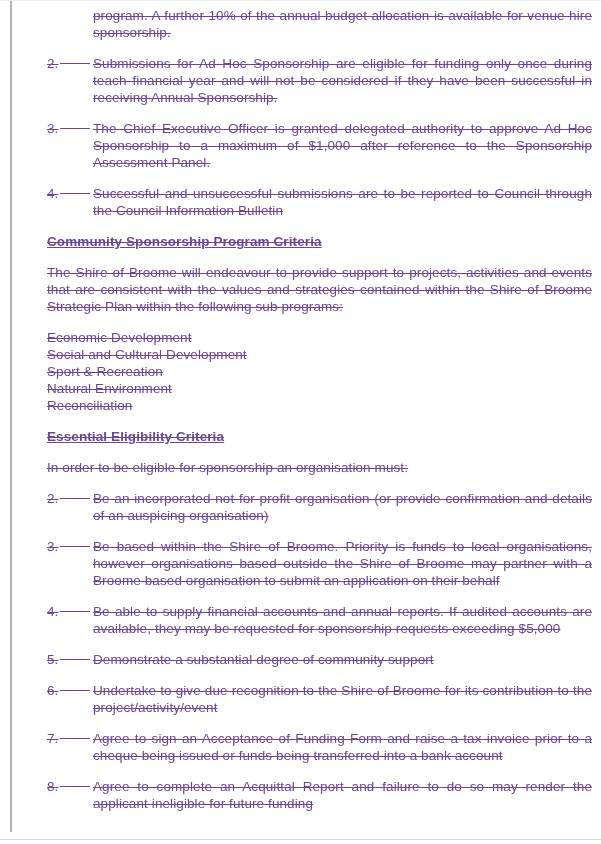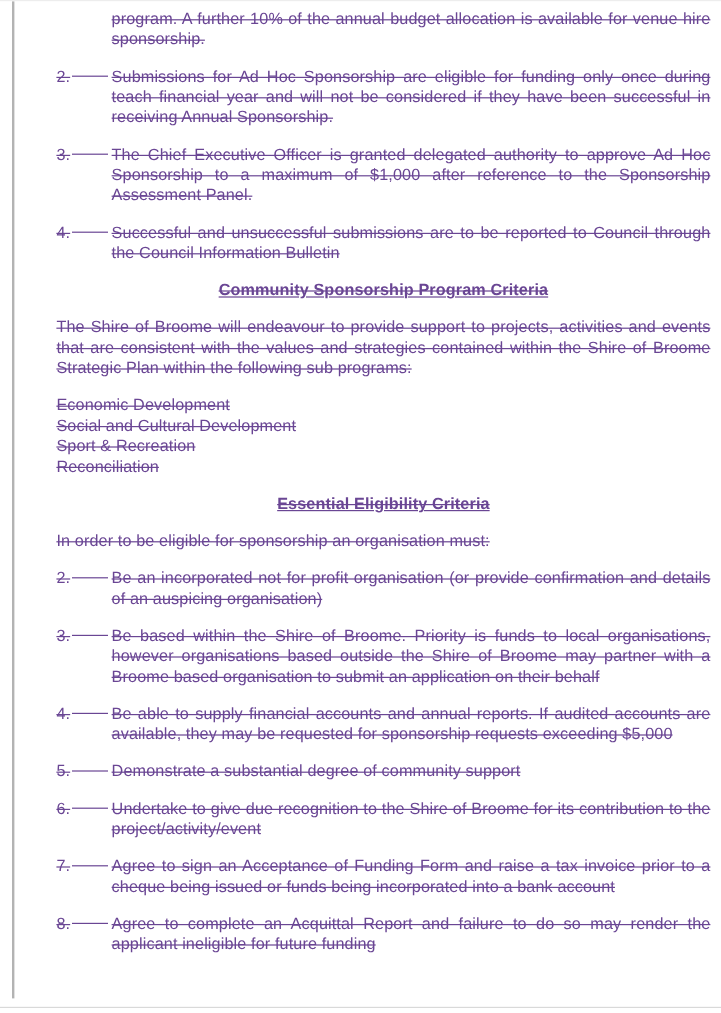--- a/index.html
+++ b/index.html
@@ -47,21 +47,20 @@
     text-decoration: line-through;
     text-decoration-thickness: 1.3px;
     text-decoration-color: var(--ink);
   }
   .p, .cont, .li .text { text-align: justify; }
   .cont { margin-left: 46px; }
   .heading {
     font-weight: bold;
     text-decoration: underline line-through;
     text-decoration-thickness: 1.3px;
-    text-align: center;
   }
   .li { display: flex; }
   .num {
     flex: 0 0 46px;
     position: relative;
   }
   .tabline {
     position: absolute;
     left: 13px;
     right: 3px;
@@ -97,20 +96,21 @@
       <div class="block li">
         <span class="num"><span class="numtext">4.</span><span class="tabline"></span></span>
         <div class="text">Successful and unsuccessful submissions are to be reported to Council through the Council Information Bulletin</div>
       </div>
       <div class="block heading">Community Sponsorship Program Criteria</div>
       <div class="block p">The Shire of Broome will endeavour to provide support to projects, activities and events that are consistent with the values and strategies contained within the Shire of Broome Strategic Plan within the following sub programs:</div>
       <div class="block plain">
         <div class="pline">Economic Development</div>
         <div class="pline">Social and Cultural Development</div>
         <div class="pline">Sport &amp; Recreation</div>
+        <div class="pline">Natural Environment</div>
         <div class="pline">Reconciliation</div>
       </div>
       <div class="block heading">Essential Eligibility Criteria</div>
       <div class="block p">In order to be eligible for sponsorship an organisation must:</div>
       <div class="block li">
         <span class="num"><span class="numtext">2.</span><span class="tabline"></span></span>
         <div class="text">Be an incorporated not for profit organisation (or provide confirmation and details of an auspicing organisation)</div>
       </div>
       <div class="block li">
         <span class="num"><span class="numtext">3.</span><span class="tabline"></span></span>
@@ -123,21 +123,21 @@
       <div class="block li">
         <span class="num"><span class="numtext">5.</span><span class="tabline"></span></span>
         <div class="text">Demonstrate a substantial degree of community support</div>
       </div>
       <div class="block li">
         <span class="num"><span class="numtext">6.</span><span class="tabline"></span></span>
         <div class="text">Undertake to give due recognition to the Shire of Broome for its contribution to the project/activity/event</div>
       </div>
       <div class="block li">
         <span class="num"><span class="numtext">7.</span><span class="tabline"></span></span>
-        <div class="text">Agree to sign an Acceptance of Funding Form and raise a tax invoice prior to a cheque being issued or funds being incorporated into a bank account</div>
+        <div class="text">Agree to sign an Acceptance of Funding Form and raise a tax invoice prior to a cheque being issued or funds being transferred into a bank account</div>
       </div>
       <div class="block li">
         <span class="num"><span class="numtext">8.</span><span class="tabline"></span></span>
         <div class="text">Agree to complete an Acquittal Report and failure to do so may render the applicant ineligible for future funding</div>
       </div>
     </div>
   <div class="page-bottom-line"></div>
 </div>
 
 </body></html>

